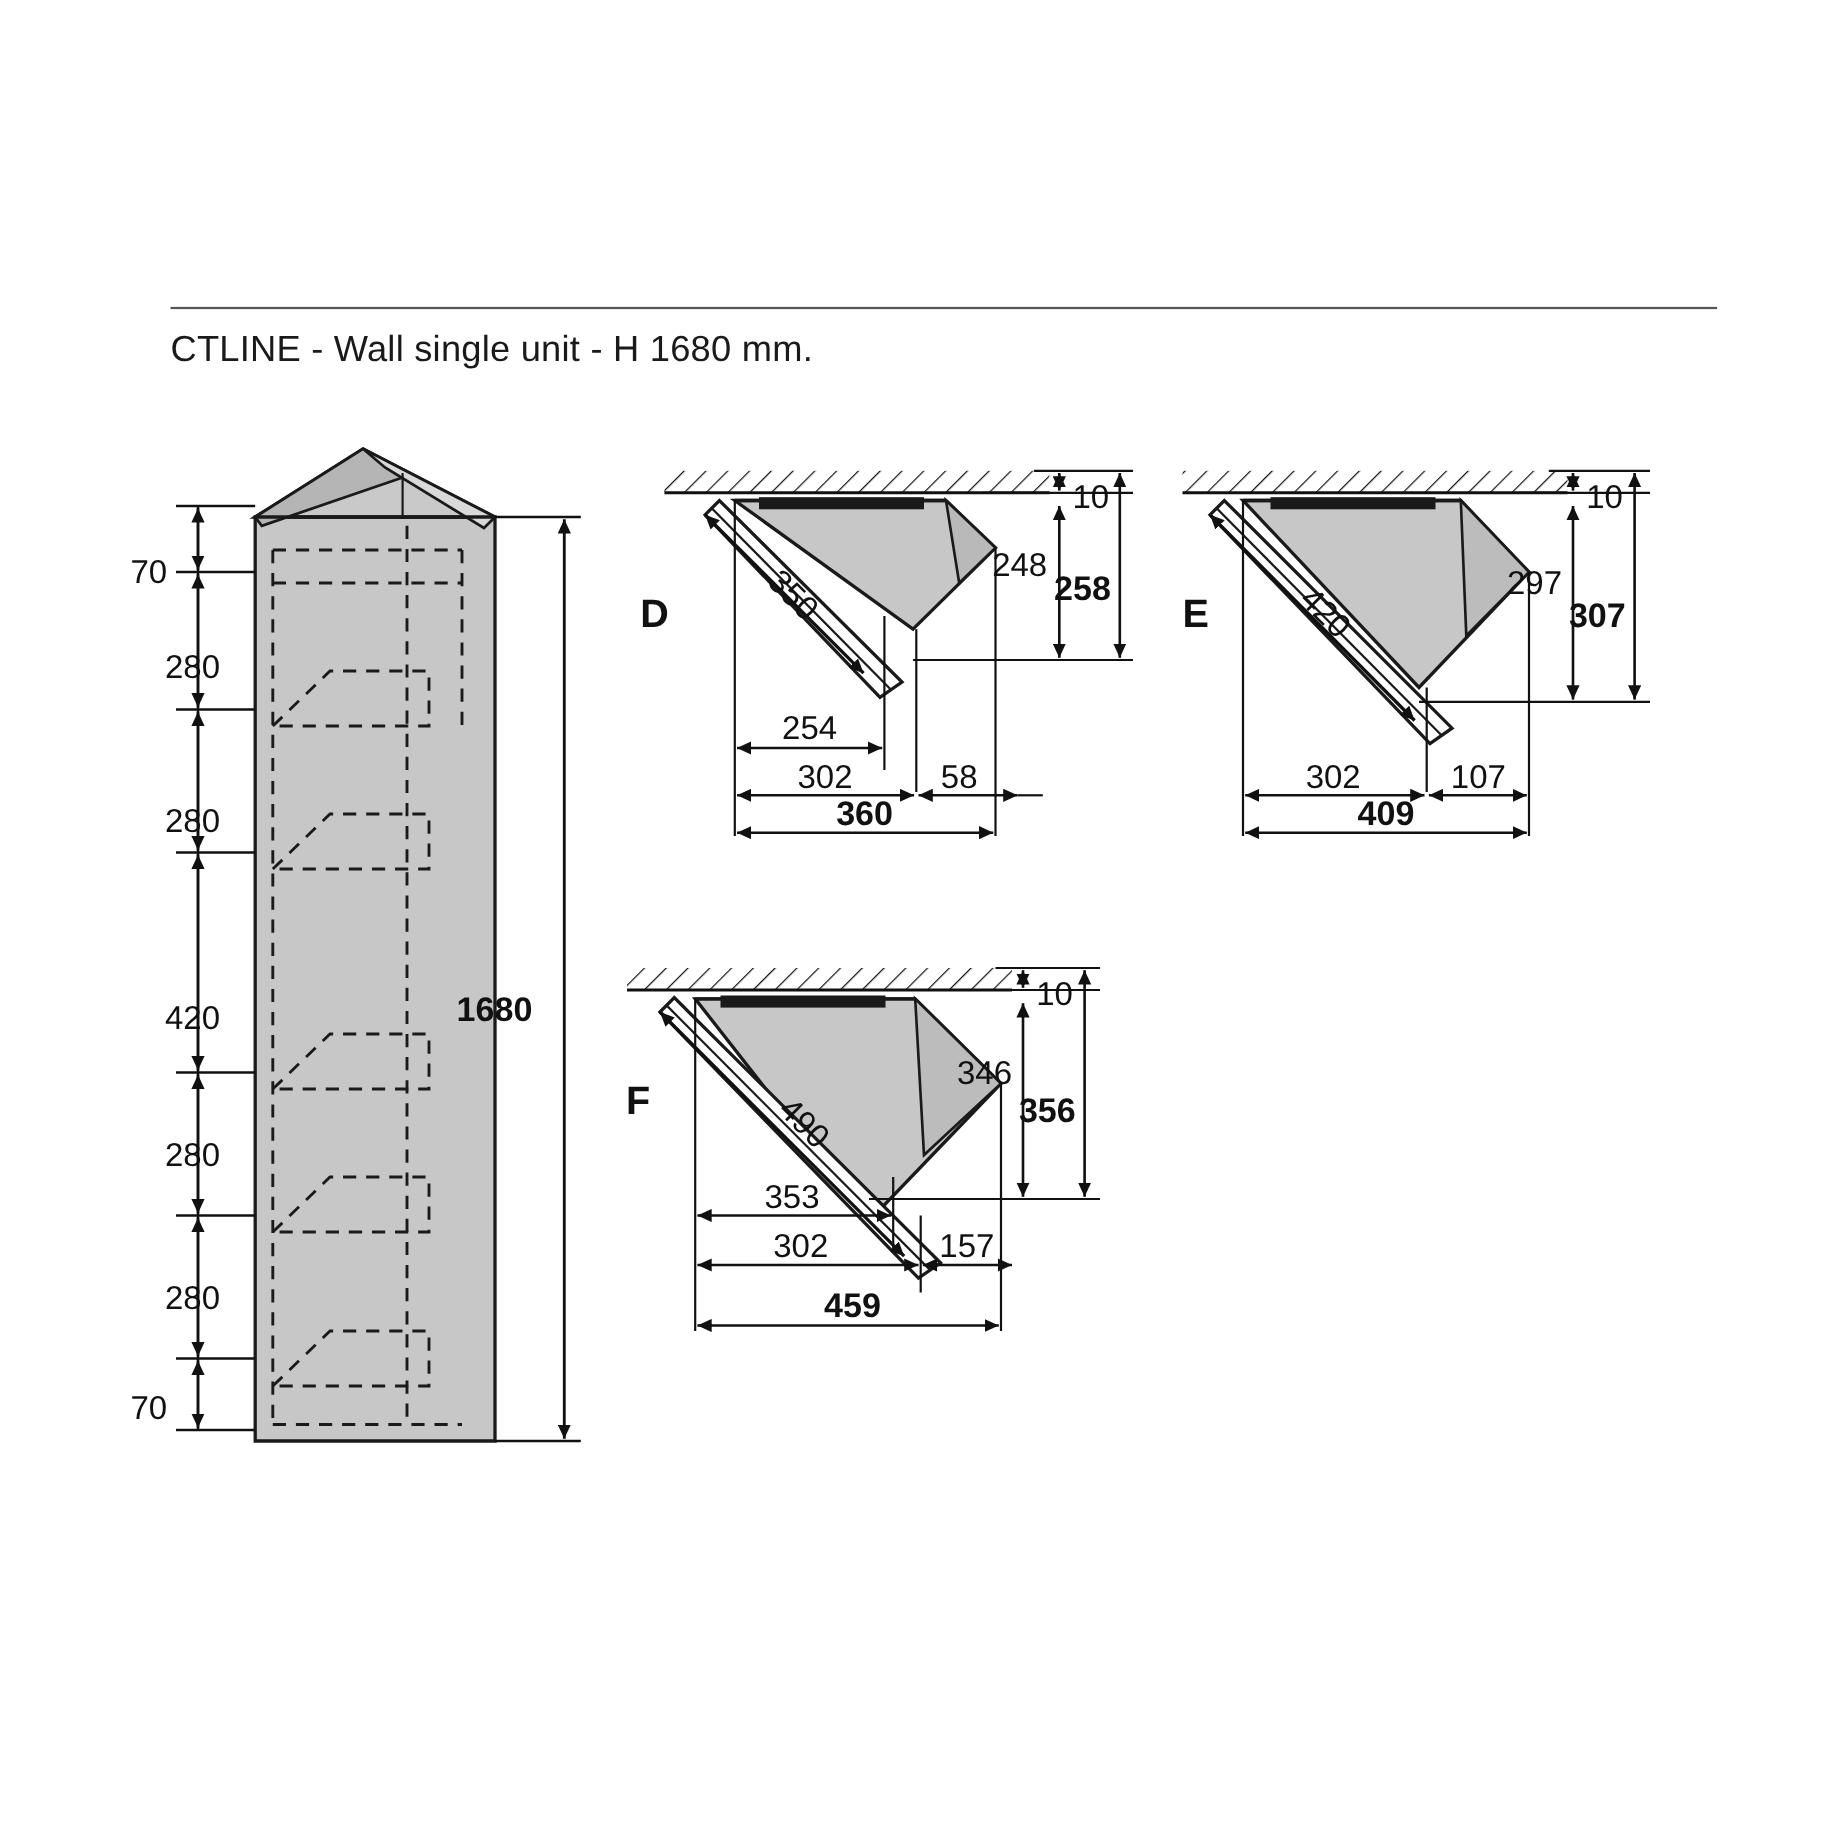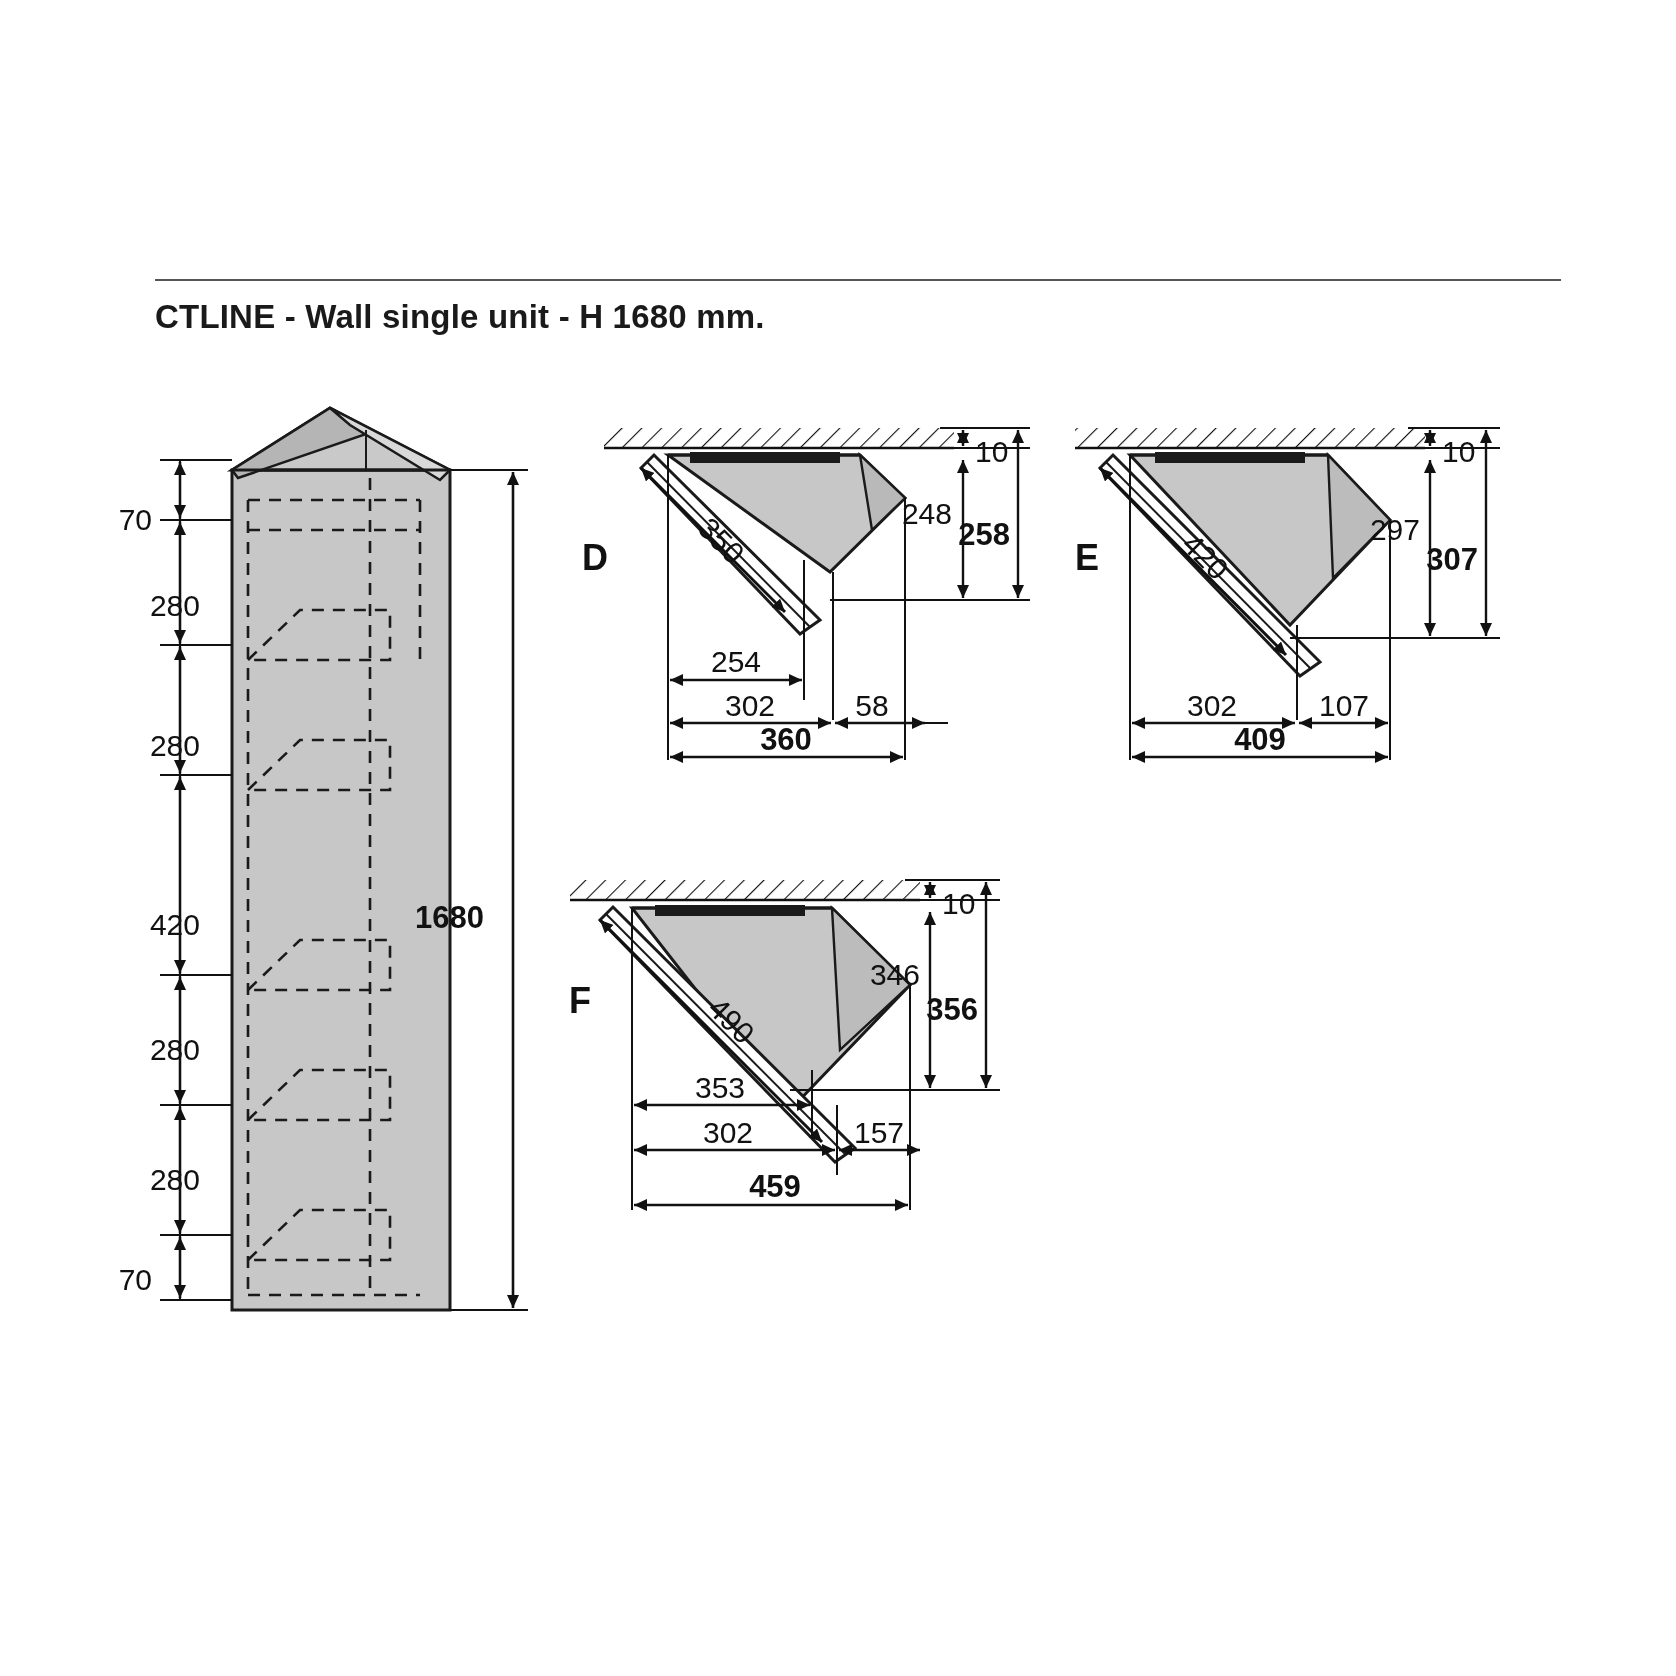--- a/index.html
+++ b/index.html
@@ -22,21 +22,20 @@
     height: 1676px;
   }
   .title-text {
     position: absolute;
     left: 155px;
     top: 298px;
     font-size: 33px;
     letter-spacing: 0.2px;
     color: #1a1a1a;
     white-space: nowrap;
-    font-weight: bold;
   }
   .rule {
     position: absolute;
     left: 155px;
     top: 279px;
     width: 1406px;
     height: 2px;
     background: #555;
   }
   svg { display: block; }

